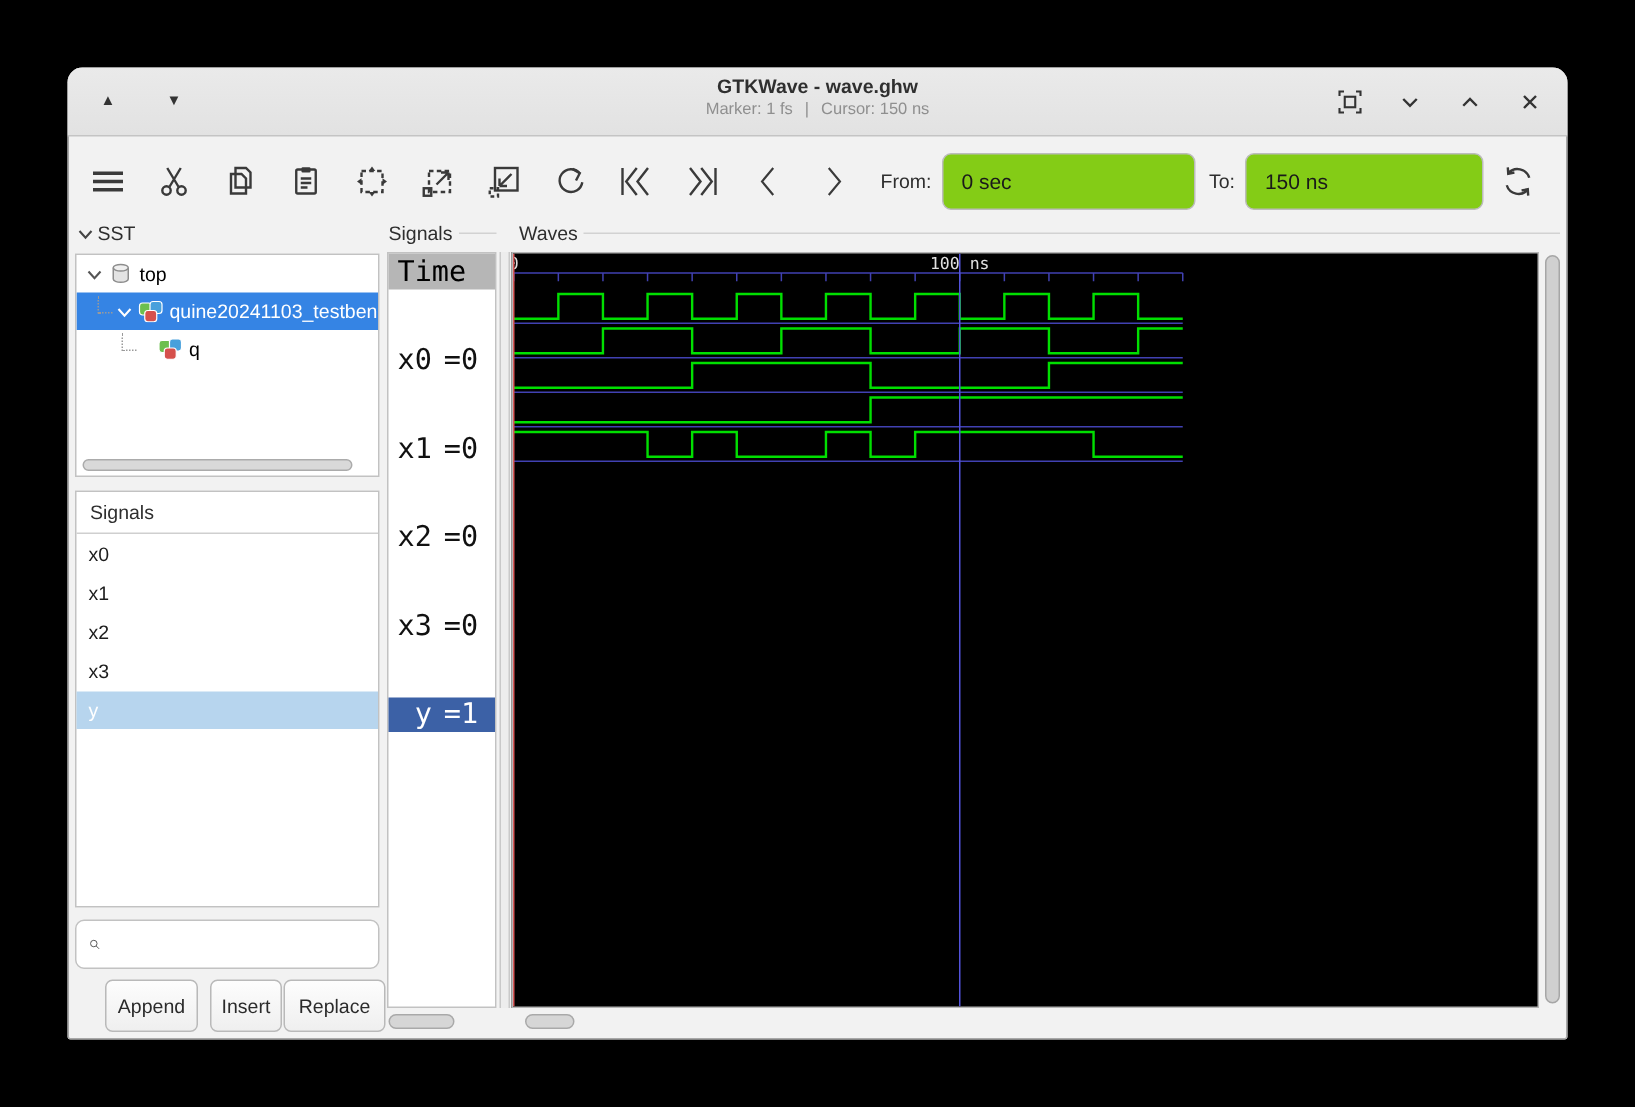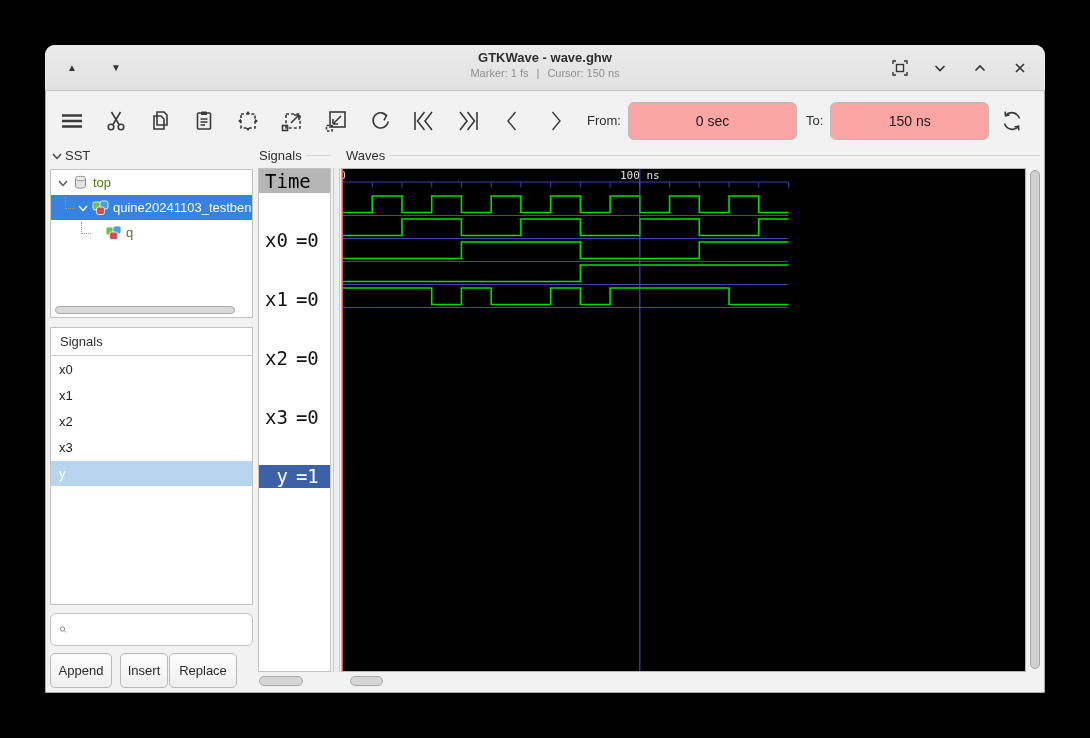--- a/index.html
+++ b/index.html
@@ -24,40 +24,40 @@
   .tb-right { position:absolute; right:14px; top:0; height:100%; display:flex; align-items:center; gap:18px; }
   .tbbtn { width:22px; height:22px; display:flex; align-items:center; justify-content:center; color:#333; font-size:10px; cursor:default; }
   .tbbtn svg { display:block; }
   
   .toolbar { position:absolute; left:0; top:47px; width:100%; height:57px; display:flex; align-items:center; padding-left:12px; }
   .tool { width:30px; height:34px; margin-right:14px; display:flex; align-items:center; justify-content:center; border-radius:4px; }
   .tool svg { display:block; }
   .tool svg * { stroke:#3a3a3a; fill:none; stroke-width:1.6; }
   .tool svg .fill { fill:#3a3a3a; stroke:none; }
   .fromto-label { font-size:13px; color:#2e2e2e; margin:0 7px 0 2px; }
-  .range-input { height:38px; border:1px solid #bcbcbc; border-radius:6px; background:#fca5a5; font-size:14px; color:#1a1a1a; padding:0 12px; font-family:"Liberation Sans",sans-serif; outline:none;text-align:center; }
+  .range-input { height:38px; border:1px solid #bcbcbc; border-radius:6px; background:#84cc16; font-size:14px; color:#1a1a1a; padding:0 12px; font-family:"Liberation Sans",sans-serif; outline:none; }
   
   .frame-label { position:absolute; font-size:13px; color:#2e2e2e; display:flex; align-items:center; }
   .frame-label .rule { height:1px; background:#d2d2d2; flex:1; margin-left:4px; }
   
   .box { position:absolute; background:#fff; border:1px solid #c2c2c2; }
   .tree { left:5px; top:124px; width:203px; height:149px; overflow:hidden; }
-  .tree-row { height:25px; display:flex; align-items:center; font-size:13px; color:#4d7c0f; white-space:nowrap; overflow:hidden; position:relative; }
+  .tree-row { height:25px; display:flex; align-items:center; font-size:13px; color:#000000; white-space:nowrap; overflow:hidden; position:relative; }
   .tree-row.selected { background:#3584e4; color:#fff; }
   .tree-chevron { width:12px; height:12px; margin-right:3px; flex:none; }
   .tree-icon { width:17px; height:15px; margin-right:4px; flex:none; }
   .dot-l { width:10px; height:12px; border-left:1px dotted #9a9a9a; border-bottom:1px dotted #9a9a9a; margin:-10px 2px 0 0; flex:none; }
   .tree-hscroll { position:absolute; left:4px; bottom:3px; width:180px; height:8px; background:#d9d9d9; border:1px solid #ababab; border-radius:5px; }
   .siglist { left:5px; top:282px; width:203px; height:278px; }
   .siglist-header { height:28px; line-height:28px; padding-left:9px; font-size:13px; color:#2e2e2e; border-bottom:1px solid #cfcfcf; }
   .siglist-item { height:25px; line-height:25px; padding-left:8px; font-size:13px; color:#1d1d1d; margin-top:1px; }
   .siglist-item.selected { background:#b7d5ee; color:#fff; }
   .searchbox { left:5px; top:568px; width:203px; height:33px; border-radius:6px; display:flex; align-items:center; padding-left:8px; }
   .searchbox input { border:none; outline:none; flex:1; font-size:13px; background:transparent; font-family:"Liberation Sans",sans-serif; }
-  .act-btn { position:absolute; top:608px; height:35px; background:linear-gradient(#fdfdfd,#efefef); border:1px solid #b9b9b9; border-radius:5px; font-size:13px; color:#2b2b2b; font-family:"Liberation Sans",sans-serif; }
+  .act-btn { position:absolute; top:608px; height:35px; background:linear-gradient(#fdfdfd,#efefef); border:1px solid #b9b9b9; border-radius:5px; font-size:13px; color:#2b2b2b; font-family:"Liberation Sans",sans-serif;margin-left:20px; }
   
   .midlist { left:213px; top:123px; width:73px; height:504px; font-family:"DejaVu Sans Mono", monospace; font-size:19px; }
   .time-header { height:24px; line-height:24px; background:#b6b6b6; color:#000; padding-left:6px; }
   .sigrow { height:23px; line-height:23px; padding-left:6px; color:#111; white-space:pre;margin-top:36px; }
   .sigrow .nm { display:inline-block; width:2ch; text-align:right; }
   .sigrow .vl { margin-left:0.7ch; }
   .sigrow.selected { background:#3c61a6; color:#fff; }
   
   .splitter { position:absolute; left:288px; top:123px; width:7px; height:504px; background:#ededed; border-left:1px solid #c9c9c9; border-right:1px solid #c9c9c9; }
   .hscroll-track { position:absolute; top:630px; height:12px; }

